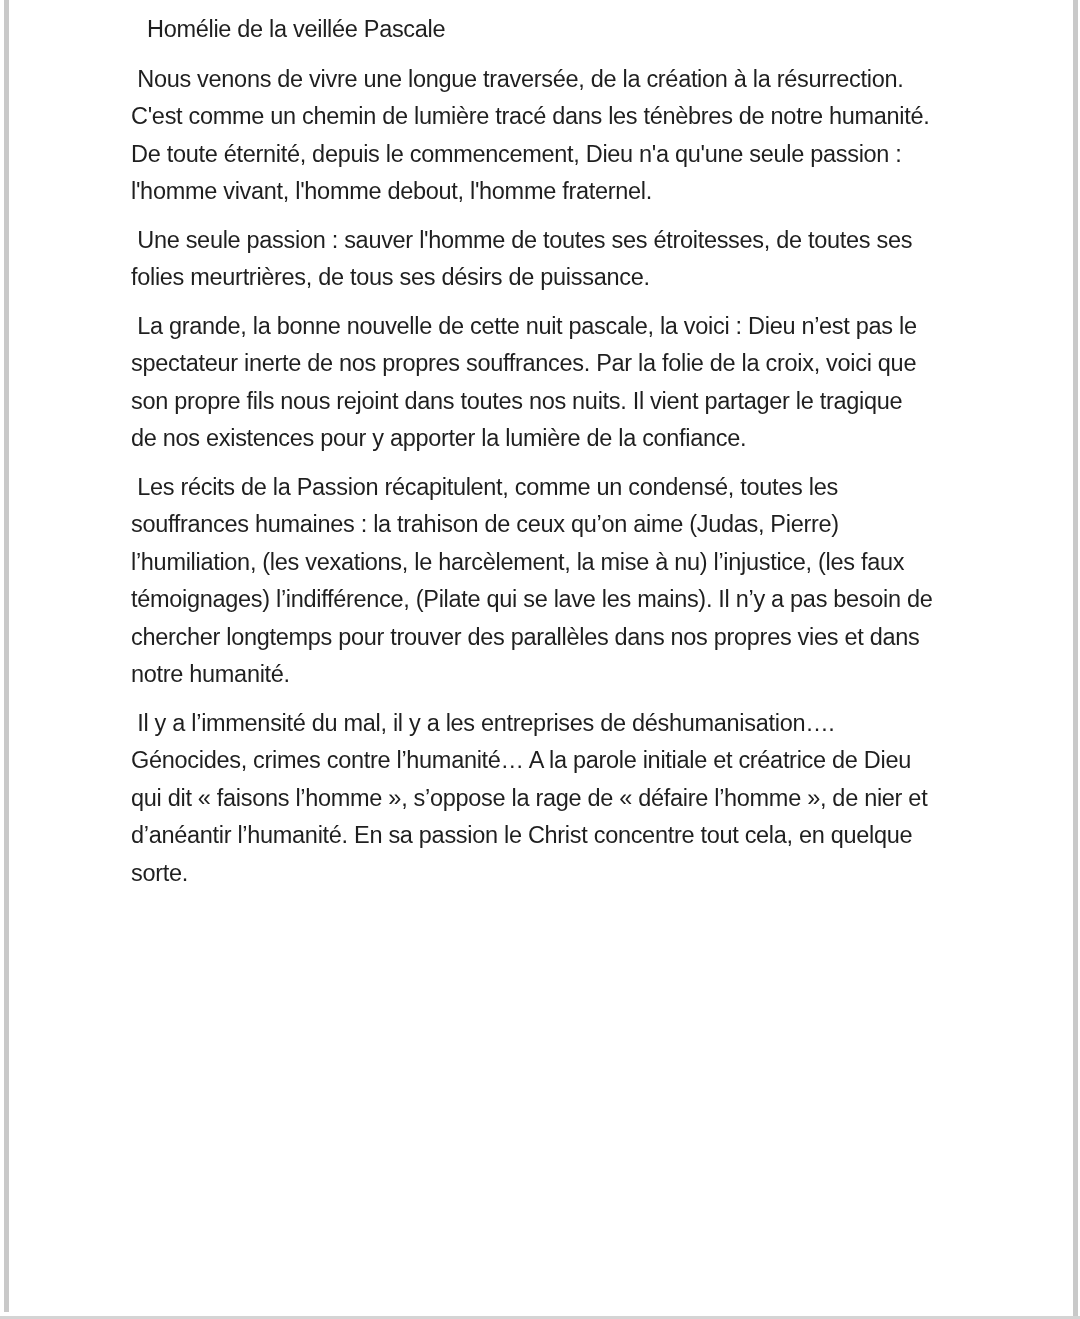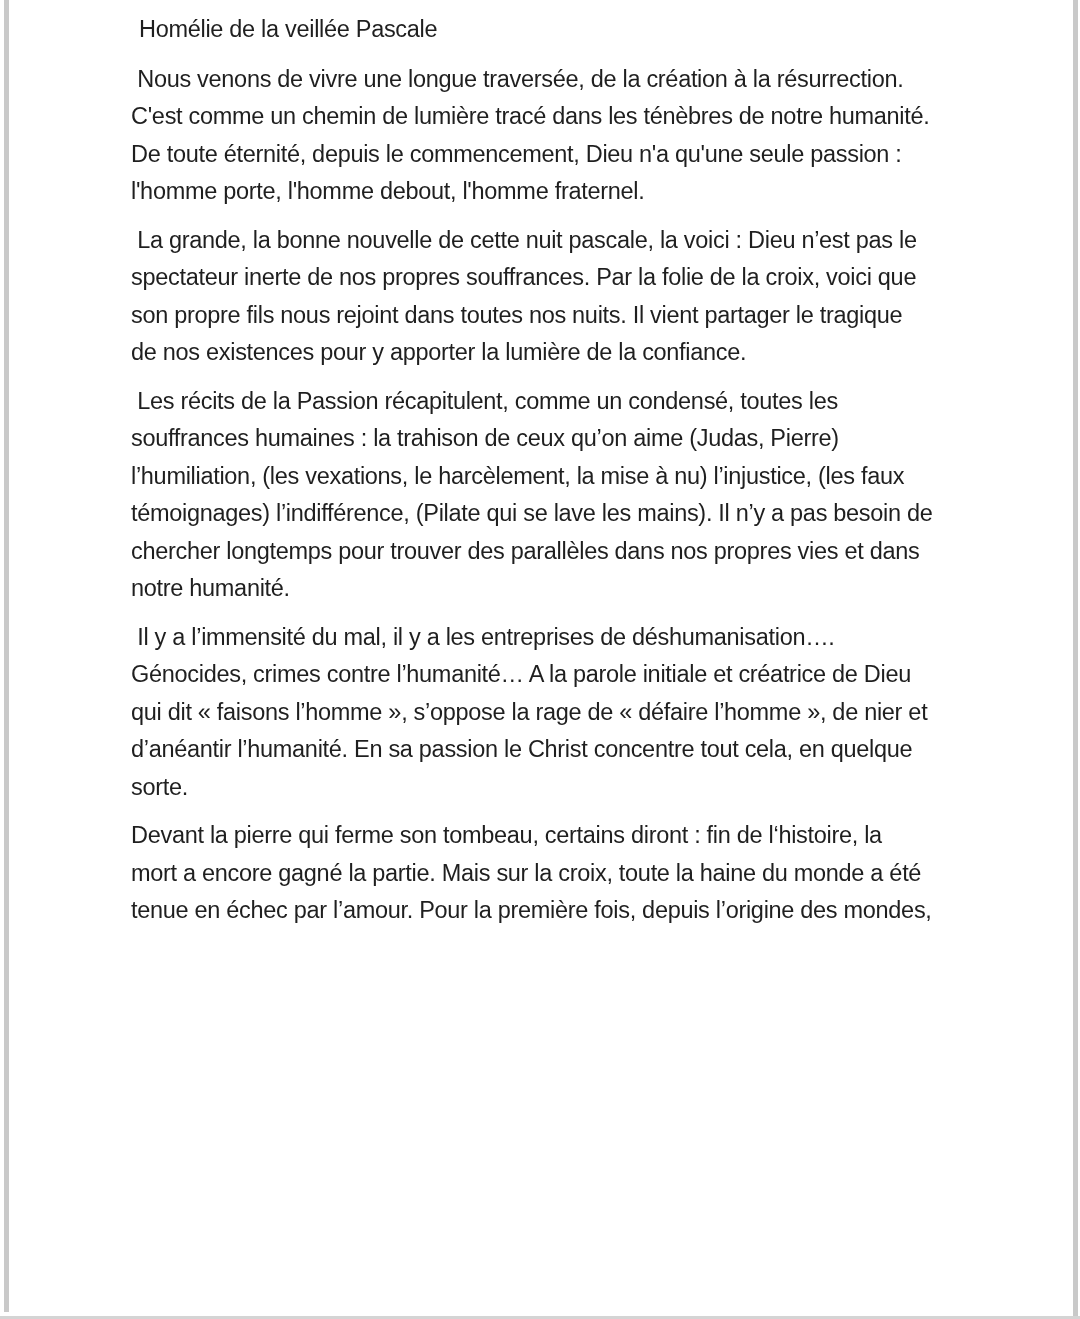--- a/index.html
+++ b/index.html
@@ -32,21 +32,21 @@
     position: absolute;
     left: 131px;
     top: 11px;
     width: 935px;
   }
   .doc-title {
     font-size: 23.5px;
     font-weight: 400;
     line-height: 37.5px;
     letter-spacing: -0.3px;
-    margin: 0 0 12px 8px;
+    margin: 0 0 12px 16px;
     white-space: pre;
   }
   .para {
     font-size: 23.5px;
     font-weight: 400;
     line-height: 37.5px;
     letter-spacing: -0.3px;
     margin: 0 0 11px 0;
     white-space: pre;
   }
@@ -57,33 +57,32 @@
 <div class="page">
   <div class="edge edge-left"></div>
   <div class="edge edge-right"></div>
   <div class="edge edge-bottom"></div>
 
   <div class="content">
     <h1 class="doc-title">Homélie de la veillée Pascale</h1>
     <p class="para"> Nous venons de vivre une longue traversée, de la création à la résurrection.
 C'est comme un chemin de lumière tracé dans les ténèbres de notre humanité.
 De toute éternité, depuis le commencement, Dieu n'a qu'une seule passion :
-l'homme porte, l'homme debout, l'homme fraternel.</p>
+l'homme vivant, l'homme debout, l'homme fraternel.</p>
+    <p class="para"> Une seule passion : sauver l'homme de toutes ses étroitesses, de toutes ses
+folies meurtrières, de tous ses désirs de puissance.</p>
     <p class="para"> La grande, la bonne nouvelle de cette nuit pascale, la voici : Dieu n’est pas le
 spectateur inerte de nos propres souffrances. Par la folie de la croix, voici que
 son propre fils nous rejoint dans toutes nos nuits. Il vient partager le tragique
 de nos existences pour y apporter la lumière de la confiance.</p>
     <p class="para"> Les récits de la Passion récapitulent, comme un condensé, toutes les
 souffrances humaines : la trahison de ceux qu’on aime (Judas, Pierre)
 l’humiliation, (les vexations, le harcèlement, la mise à nu) l’injustice, (les faux
 témoignages) l’indifférence, (Pilate qui se lave les mains). Il n’y a pas besoin de
 chercher longtemps pour trouver des parallèles dans nos propres vies et dans
 notre humanité.</p>
     <p class="para"> Il y a l’immensité du mal, il y a les entreprises de déshumanisation….
 Génocides, crimes contre l’humanité… A la parole initiale et créatrice de Dieu
 qui dit « faisons l’homme », s’oppose la rage de « défaire l’homme », de nier et
 d’anéantir l’humanité. En sa passion le Christ concentre tout cela, en quelque
 sorte.</p>
-    <p class="para">Devant la pierre qui ferme son tombeau, certains diront : fin de l‘histoire, la
-mort a encore gagné la partie. Mais sur la croix, toute la haine du monde a été
-tenue en échec par l’amour. Pour la première fois, depuis l’origine des mondes,</p>
   </div>
 </div>
 
 </body></html>

